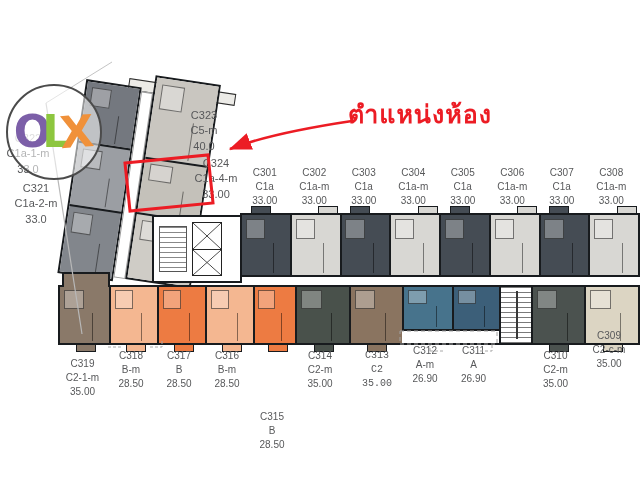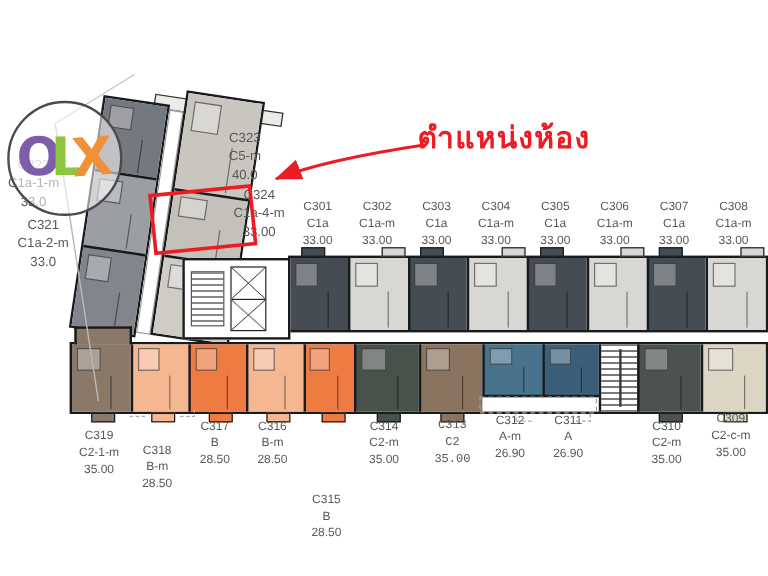--- a/index.html
+++ b/index.html
@@ -246,21 +246,21 @@
     <div class="ulabel" style="left: 579.25px; top: 166px;">
       <div>C308</div>
       <div>C1a-m</div>
       <div>33.00</div>
     </div>
     <div class="ulabel" style="left: 50.5px; top: 357px;">
       <div>C319</div>
       <div>C2-1-m</div>
       <div>35.00</div>
     </div>
-    <div class="ulabel" style="left: 99px; top: 369px; text-align: center;">
+    <div class="ulabel" style="left: 99px; top: 349px; text-align: center;">
       <div>C318</div>
       <div>B-m</div>
       <div>28.50</div>
     </div>
     <div class="ulabel" style="left: 147px; top: 349px; text-align: center;">
       <div>C317</div>
       <div>B</div>
       <div>28.50</div>
     </div>
     <div class="ulabel" style="left: 195px; top: 349px;">
@@ -291,18 +291,18 @@
     <div class="ulabel" style="left: 441.5px; top: 344px;">
       <div>C311</div>
       <div>A</div>
       <div>26.90</div>
     </div>
     <div class="ulabel" style="left: 523.5px; top: 349px;">
       <div>C310</div>
       <div>C2-m</div>
       <div>35.00</div>
     </div>
-    <div class="ulabel" style="left: 577px; top: 343px;">
+    <div class="ulabel" style="left: 577px; top: 329px;">
       <div>C309</div>
       <div>C2-c-m</div>
       <div>35.00</div>
     </div>
   </div>
 
 </body></html>

